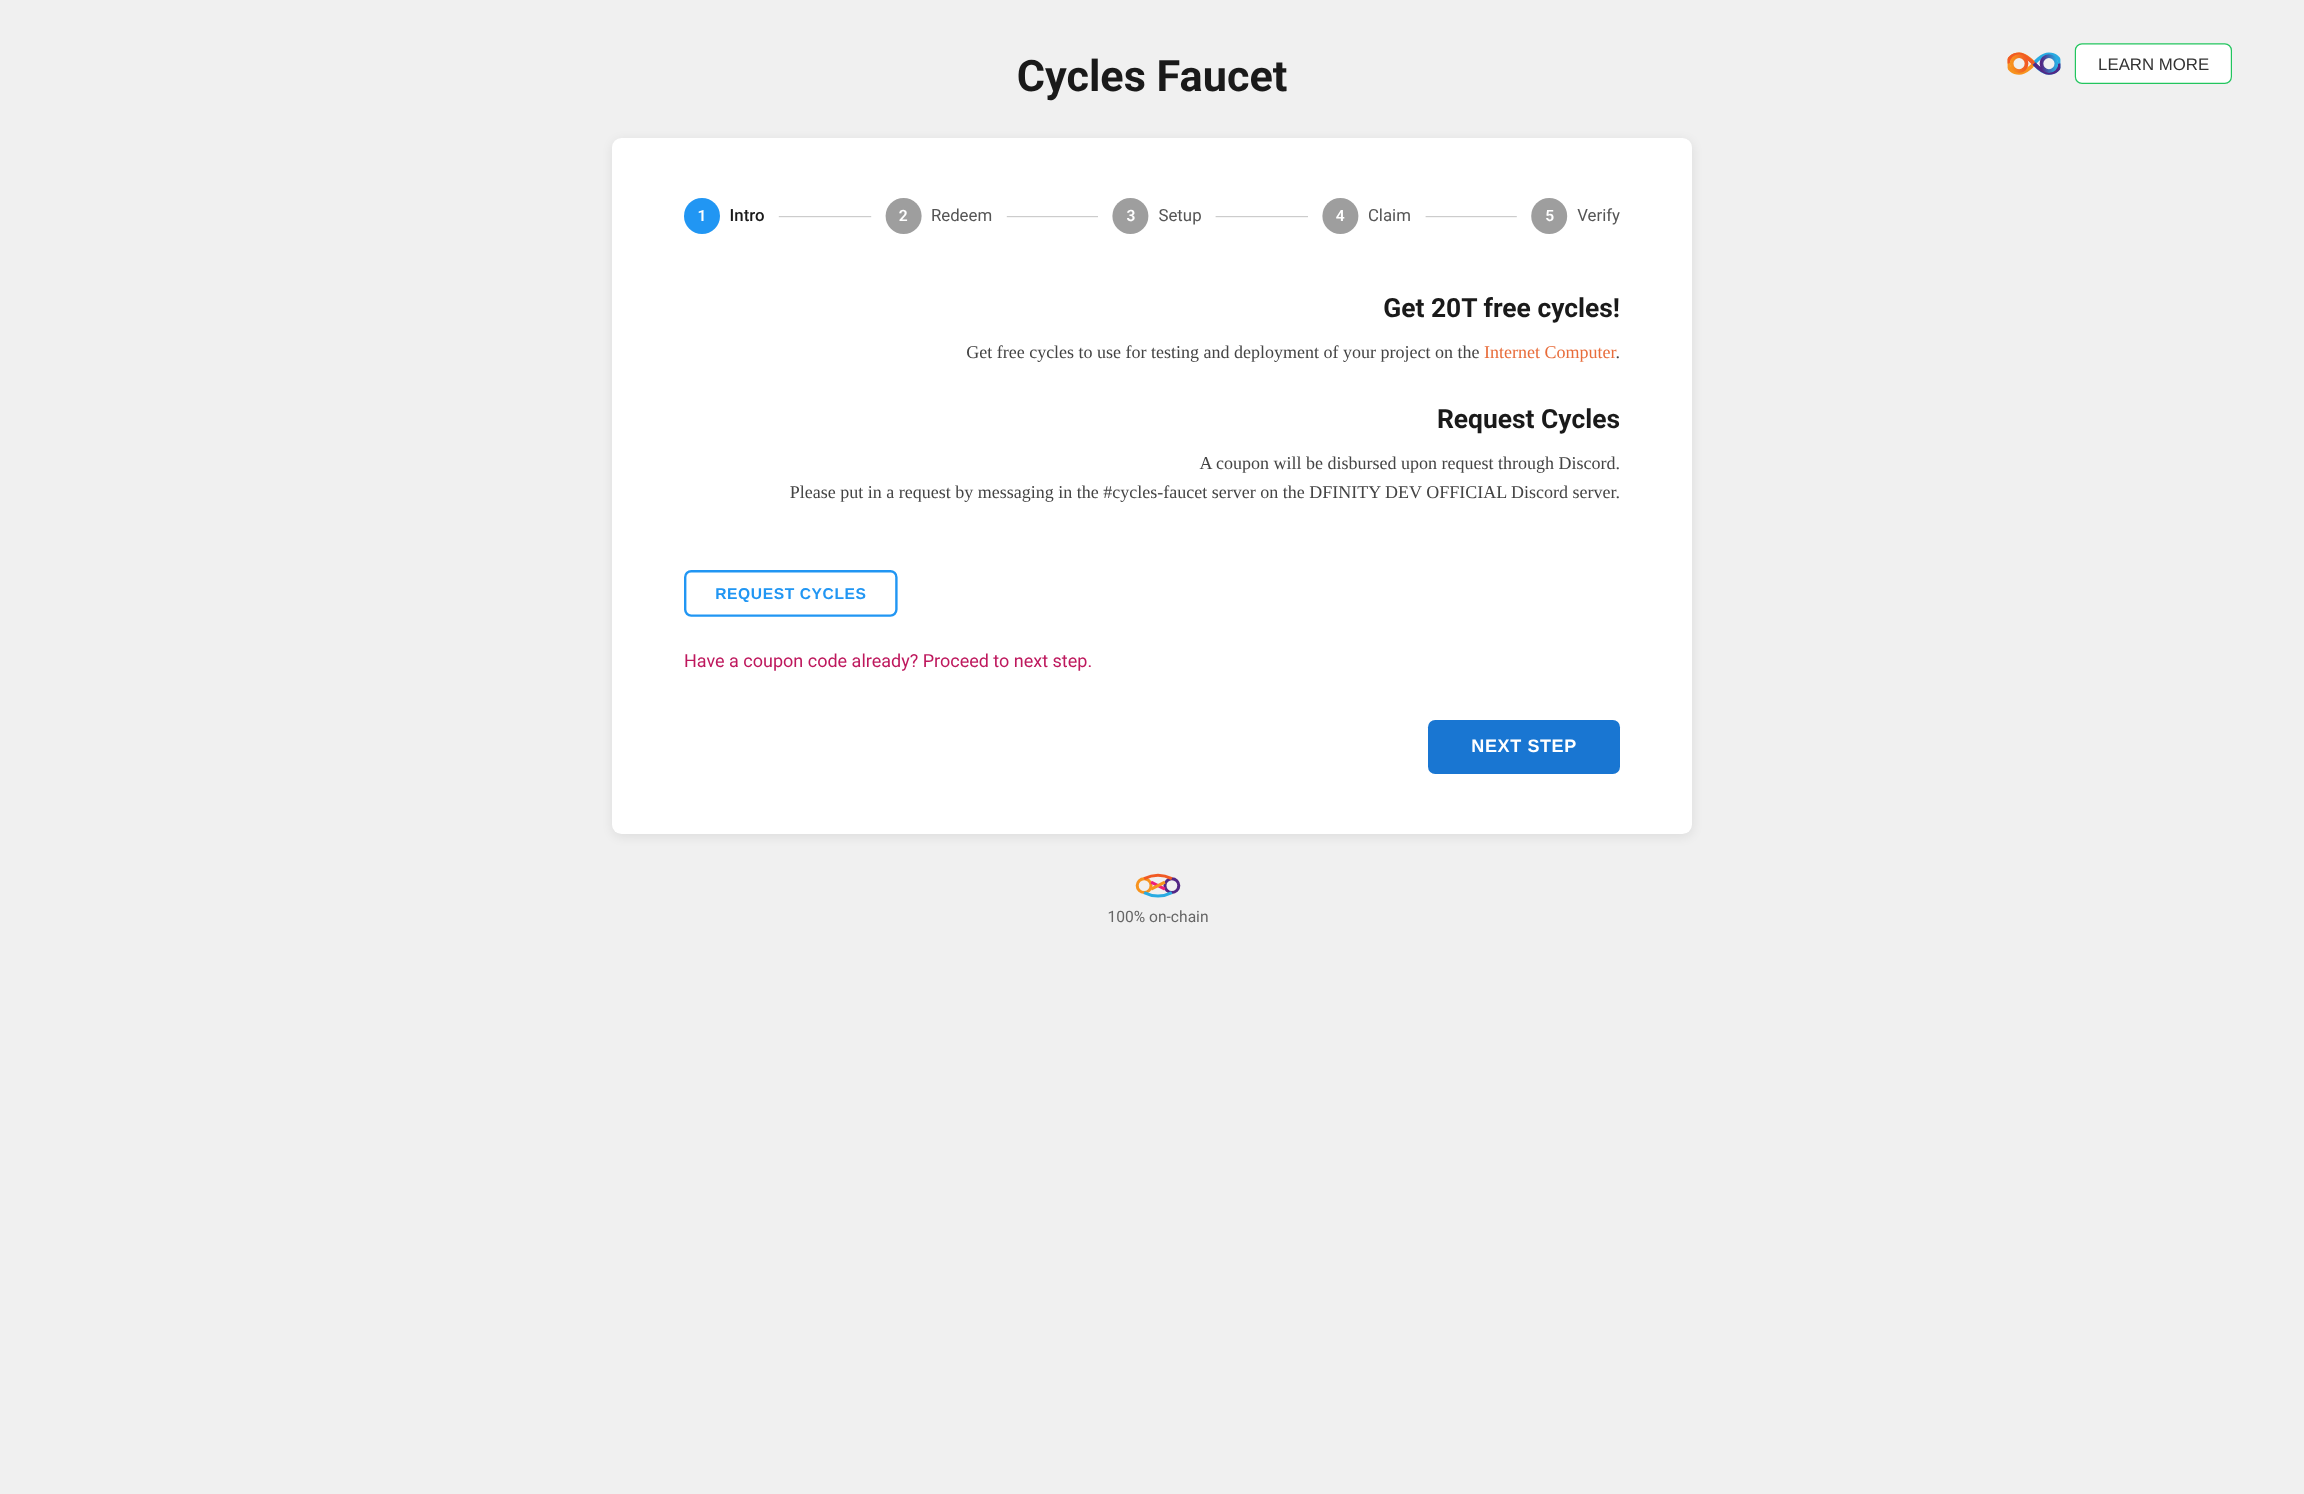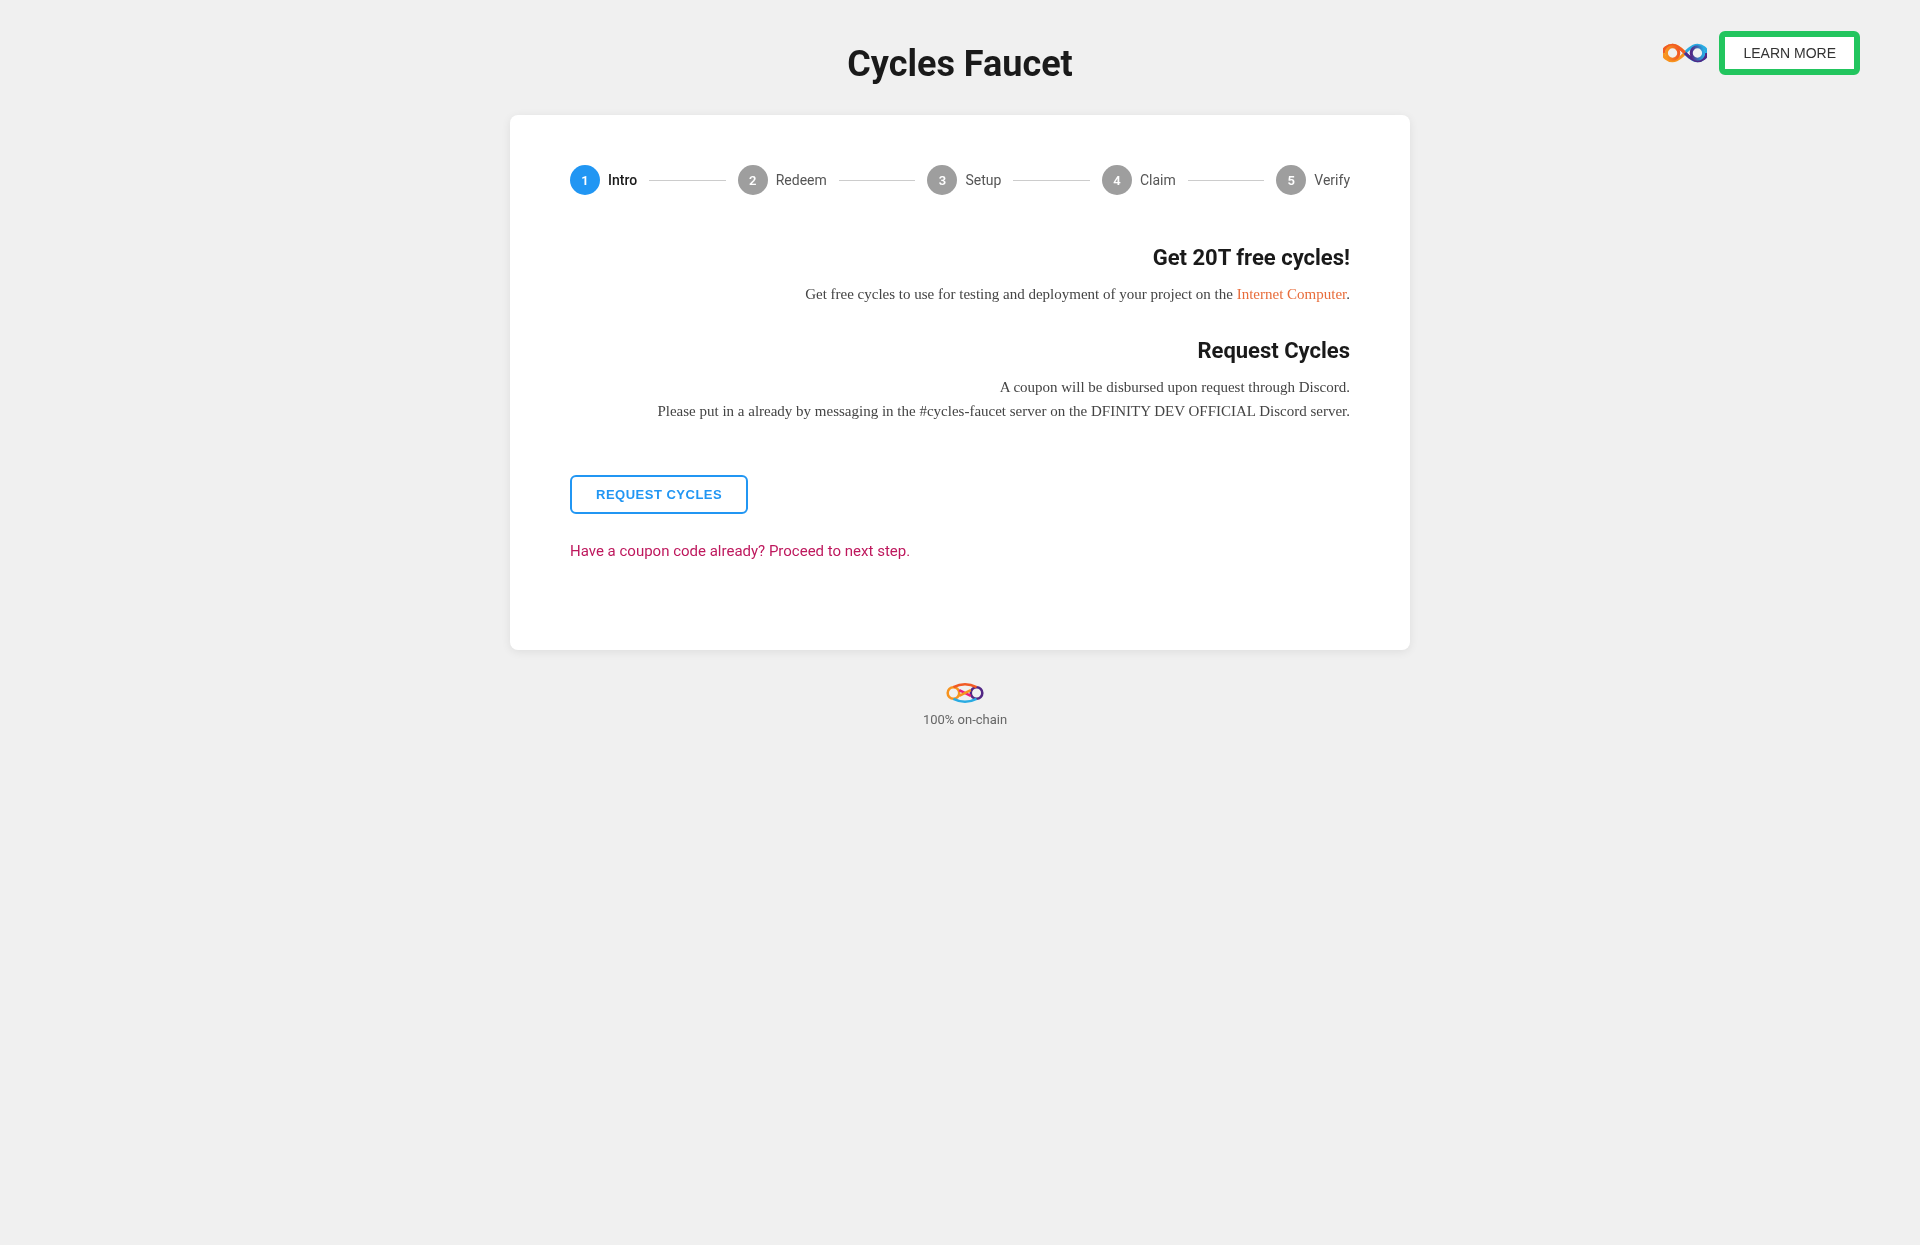--- a/index.html
+++ b/index.html
@@ -38,21 +38,21 @@
       position: absolute;
       right: 60px;
       top: 50%;
       transform: translateY(-50%);
       display: flex;
       align-items: center;
       gap: 12px;
     }
 
     .learn-more-btn {
-      border: 6px solid #22c55e;
+      border: 1px solid #22c55e;
       background: white;
       padding: 8px 18px;
       border-radius: 6px;
       font-size: 14px;
       cursor: pointer;
       font-weight: 500;
       color: #333;
     }
 
     
@@ -286,28 +286,31 @@
     <h2 class="section-heading">Get 20T free cycles!</h2>
     <p class="section-text">
       Get free cycles to use for testing and deployment of your project on the <span class="discord-link">Internet Computer</span>.
     </p>
   </div>
 
   <div class="content-section">
     <h2 class="section-heading">Request Cycles</h2>
     <p class="section-text">
       <span>A coupon will be disbursed upon request through Discord.</span><br>
-      <span>Please put in a already by messaging in the #cycles-faucet server on the DFINITY DEV OFFICIAL Discord server.</span>
+      <span>Please put in a request by messaging in the #cycles-faucet server on the DFINITY DEV OFFICIAL Discord server.</span>
     </p>
   </div>
 
   <button class="request-cycles-btn">REQUEST CYCLES</button>
 
   <p class="coupon-text">Have a coupon code already? Proceed to next step.</p>
 
+  <div class="bottom-row">
+    <button class="next-step-btn">NEXT STEP</button>
+  </div>
 
 </div>
 
 <div class="footer">
 
   <svg class="infinity-svg-small" viewBox="0 0 56 36" xmlns="http://www.w3.org/2000/svg">
     <ellipse cx="12" cy="18" rx="8" ry="8" fill="none" stroke="#f7931e" stroke-width="3.5"></ellipse>
     <ellipse cx="44" cy="18" rx="8" ry="8" fill="none" stroke="#522785" stroke-width="3.5"></ellipse>
     <path d="M12 10 Q28 2 44 10" fill="none" stroke="#f15a24" stroke-width="3.5"></path>
     <path d="M12 26 Q28 34 44 26" fill="none" stroke="#29abe2" stroke-width="3.5"></path>

